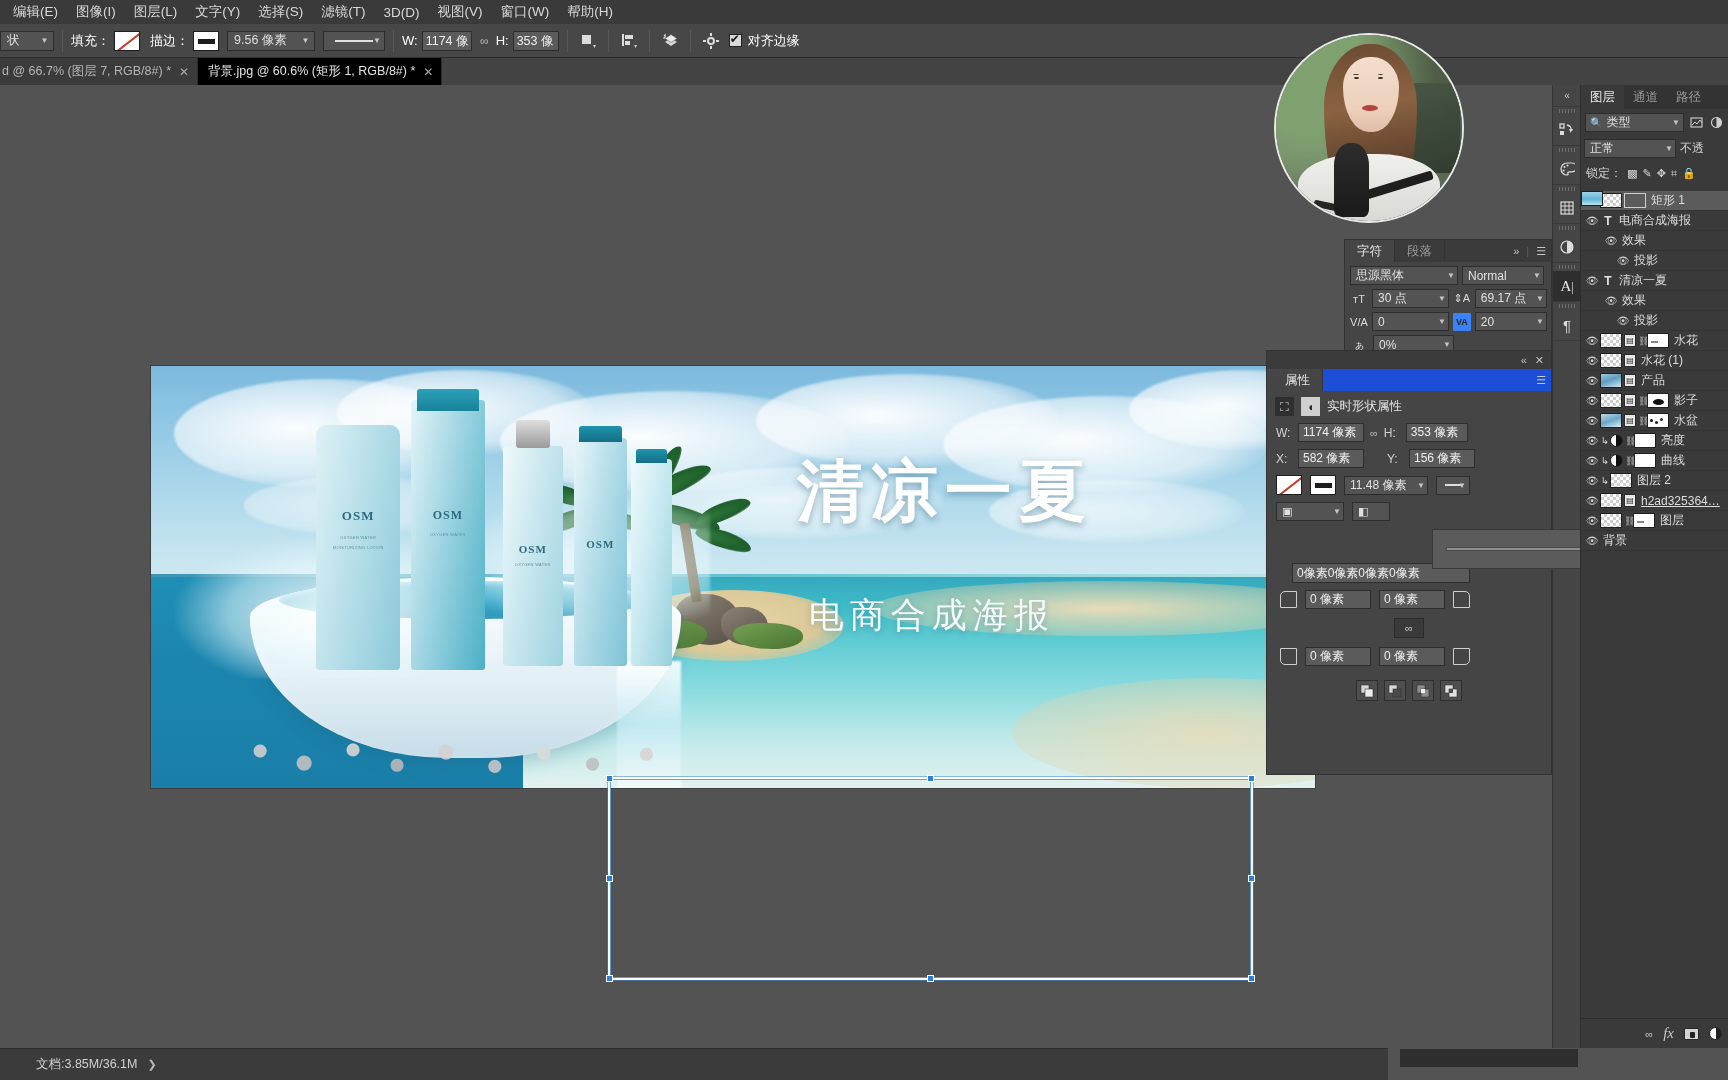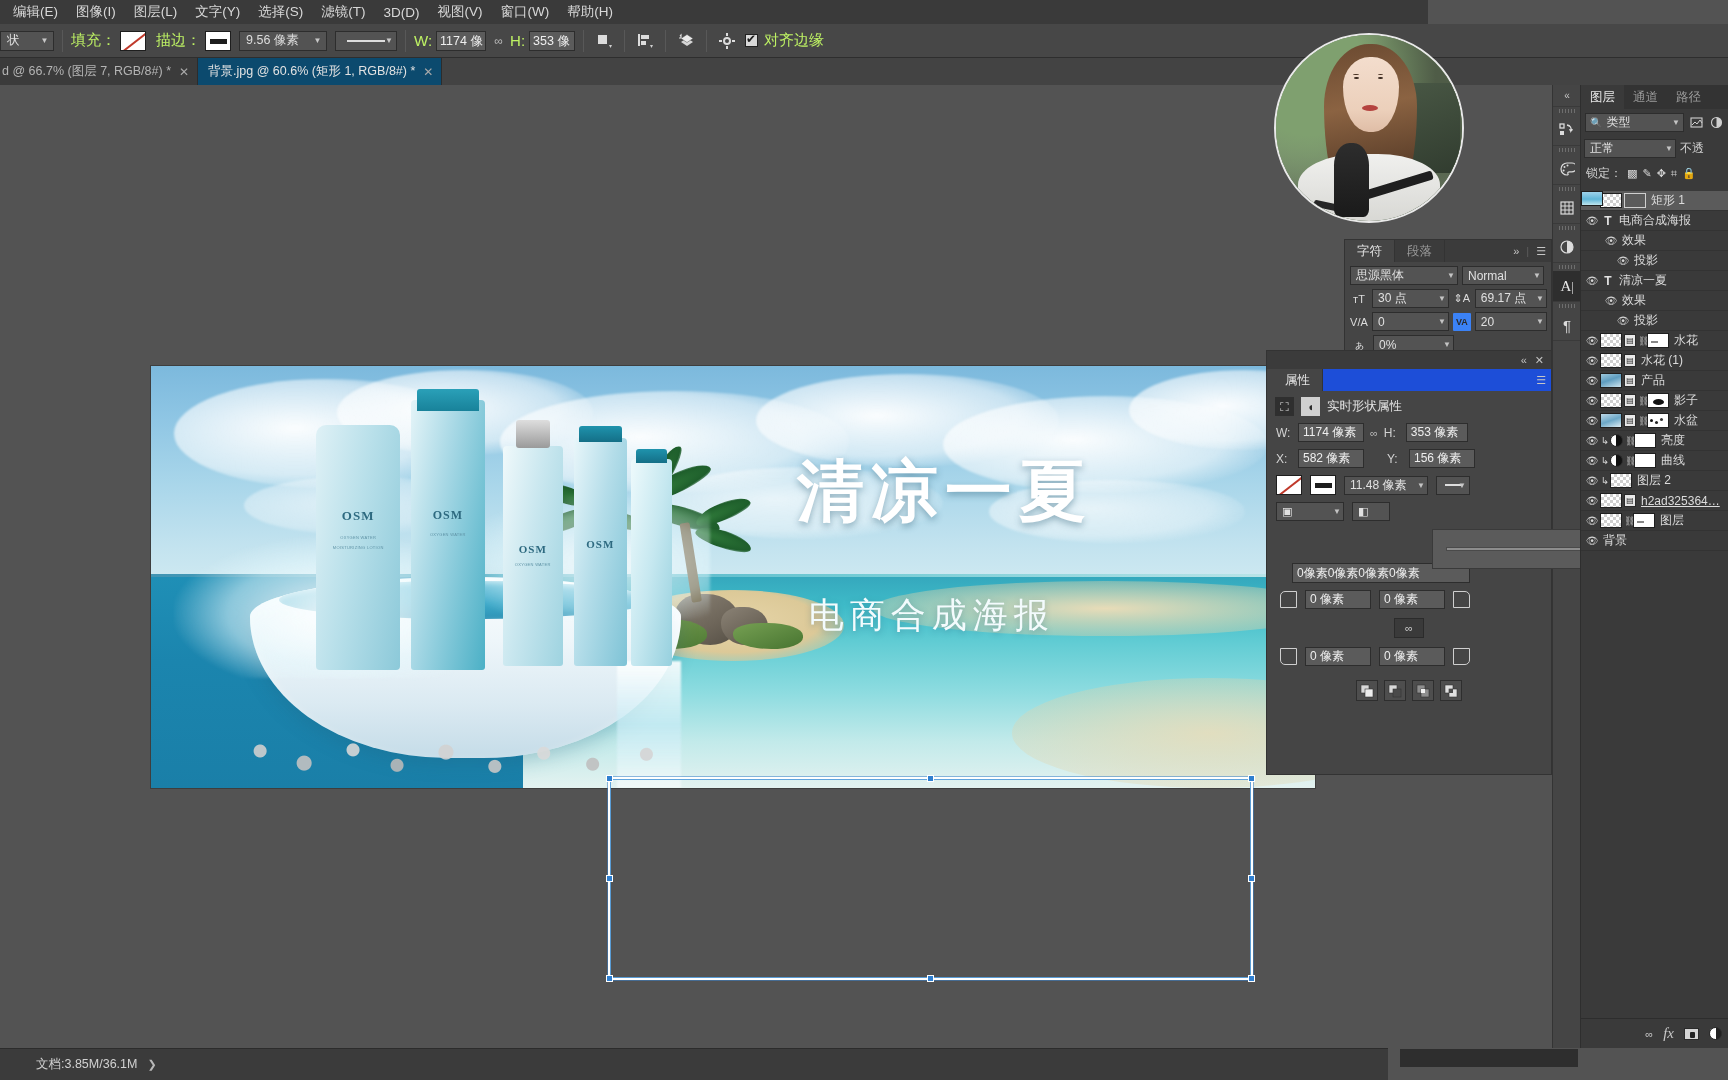--- a/index.html
+++ b/index.html
@@ -8,35 +8,35 @@
     background:#535353;
     font-family:"Liberation Sans","DejaVu Sans",sans-serif;
     font-size:13px;
     color:#d2d2d2;
     position:relative;
     -webkit-font-smoothing:antialiased;
   }
 
   
   #menubar {
-    position:absolute; left:0; top:0; width:1428px; height:24px;
+    position:absolute; left:0; top:0; width:1728px; height:24px;
     background:#3a3a3a; display:flex; align-items:center; padding-left:4px;
   }
   .menu-item {
     padding:2px 9px; font-size:13.5px; color:#d8d8d8; white-space:nowrap; cursor:default;
   }
 
   
   #optionsbar {
     position:absolute; left:0; top:24px; width:1728px; height:34px;
     background:#474747; border-bottom:1px solid #2e2e2e;
     display:flex; align-items:center; padding-left:0px;
   }
   .opt-sep { width:1px; height:22px; background:#353535; margin:0 8px; border-right:1px solid #585858;}
-  .opt-label { font-size:15px; color:#bef264; margin-right:4px; white-space:nowrap;}
+  .opt-label { font-size:13px; color:#ffffff; margin-right:4px; white-space:nowrap;}
   .combo {
     background:#535353; border:1px solid #2d2d2d; height:20px; display:flex; align-items:center;
     padding:0 2px 0 6px; font-size:12.5px; color:#ddd; position:relative; min-width:40px;
   }
   .combo .caret { margin-left:auto; width:13px; text-align:center; font-size:8px; color:#c8c8c8;}
   .swatch-none {
     width:26px; height:20px; background:#ffffff; border:1px solid #1e1e1e; position:relative; overflow:hidden;
   }
   .swatch-none::after {
     content:""; position:absolute; left:-5px; top:9px; width:38px; height:2px;
@@ -73,21 +73,21 @@
   
   #tabbar {
     position:absolute; left:0; top:58px; width:1728px; height:27px;
     background:#434343; display:flex; align-items:flex-end;
   }
   .doc-tab {
     height:27px; display:flex; align-items:center; padding:0 8px 0 10px;
     font-size:12.5px; color:#b4b4b4; background:#3b3b3b;
     border-right:1px solid #2c2c2c; white-space:nowrap;
   }
-  .doc-tab.active { background:#0c4a6e; color:#e2e2e2; }
+  .doc-tab.active { background:#000000; color:#e2e2e2; }
   .tab-close { margin-left:8px; font-size:12px; color:#aaa; }
 
   
   #workarea {
     position:absolute; left:0; top:85px; width:1728px; height:963px;
     background:#535353;
   }
 
   
   #canvas-wrap {

